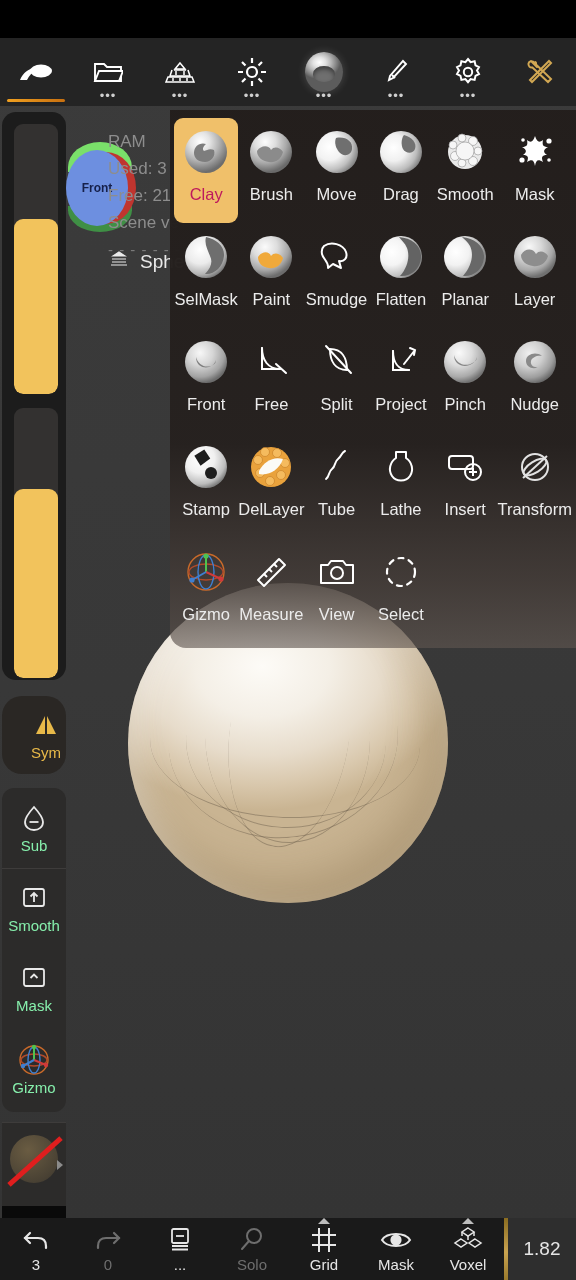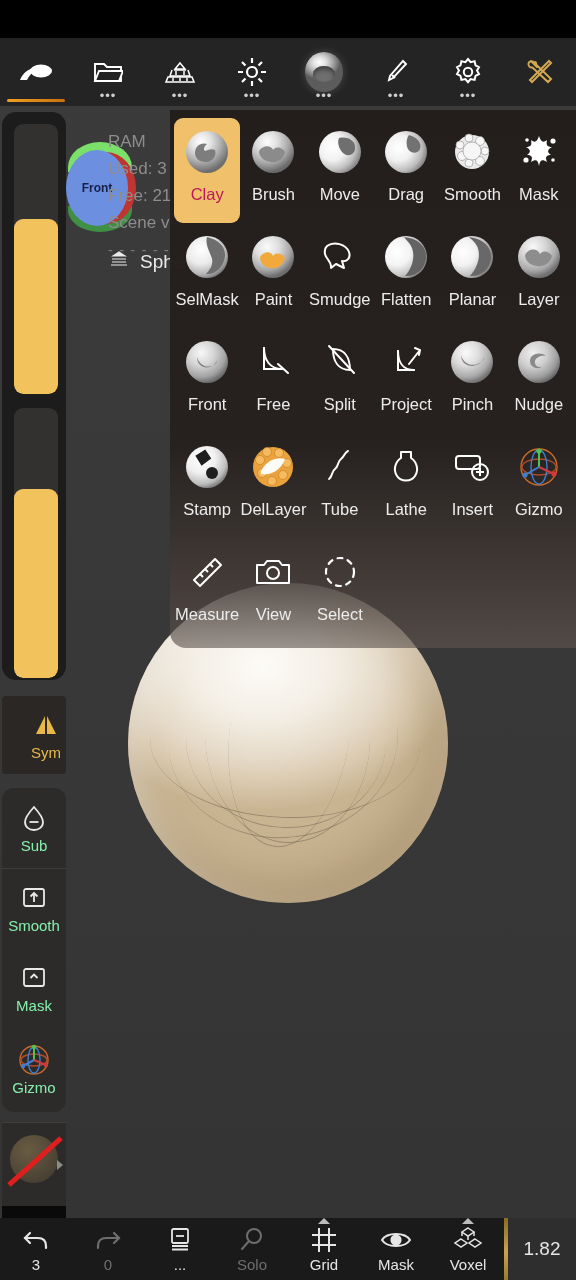--- a/index.html
+++ b/index.html
@@ -124,21 +124,21 @@
     align-items: center; justify-content: center;
     cursor: pointer;
     color: #86efac;
     font-size: 15px;
   }
   .side-btn .lbl { margin-top: 4px; font-size: 15px; }
   .side-btn .sico { height: 30px; display: flex; align-items: center; justify-content: center; }
 
   #btn-sym {
     top: 586px; height: 78px;
-    background: #2a2724; border-radius: 4px;
+    background: #2a2724; border-radius: 20px;
     color: #e8b949;
     padding-left: 24px;
   }
   #btn-sub  { top: 678px; height: 80px; background:#2c2b2a; border-radius:12px 12px 0 0;}
   #btn-smooth { top: 758px; height: 80px; background:#2c2b2a; border-top:1px solid #3e3c3b;}
   #btn-mask { top: 838px; height: 80px; background:#2c2b2a; }
   #btn-gizmo { top: 918px; height: 84px; background:#2c2b2a; border-radius:0 0 12px 12px;}
 
   #swatch-material {
     position: absolute; left: 2px; top: 1012px;
@@ -860,20 +860,30 @@
         <span class="bimg">
           <svg width="44" height="38" viewBox="0 0 44 38" fill="none" stroke="#ffffff" stroke-width="2">
             <rect x="6" y="8" width="24" height="13" rx="3"></rect>
             <circle cx="30" cy="24" r="8"></circle>
             <path d="M30 20 V28 M26 24 H34"></path>
           </svg>
         </span>
         <span class="blabel">Insert</span>
       </div>
 
+      <div class="brush-cell">
+        <span class="bimg">
+          <svg width="42" height="40" viewBox="0 0 42 40" fill="none" stroke="#e2e2e2" stroke-width="2">
+            <ellipse cx="21" cy="20" rx="13" ry="13"></ellipse>
+            <ellipse cx="21" cy="20" rx="13" ry="5.5" transform="rotate(-32 21 20)"></ellipse>
+            <path d="M9 31 L33 9"></path>
+          </svg>
+        </span>
+        <span class="blabel">Transform</span>
+      </div>
 
       <div class="brush-cell">
         <span class="bimg">
           <svg width="44" height="44" viewBox="0 0 44 44" fill="none" stroke-width="1.4">
             <circle cx="22" cy="22" r="18" stroke="#c96a2a"></circle>
             <ellipse cx="22" cy="22" rx="17" ry="8" stroke="#b04a2a"></ellipse>
             <ellipse cx="22" cy="22" rx="8" ry="17" stroke="#3f7fd0"></ellipse>
             <path d="M22 22 L22 6" stroke="#4fc24f" stroke-width="2"></path>
             <path d="M22 22 L37 29" stroke="#d03a3a" stroke-width="2"></path>
             <path d="M22 22 L8 30" stroke="#3f7fd0" stroke-width="2"></path>

